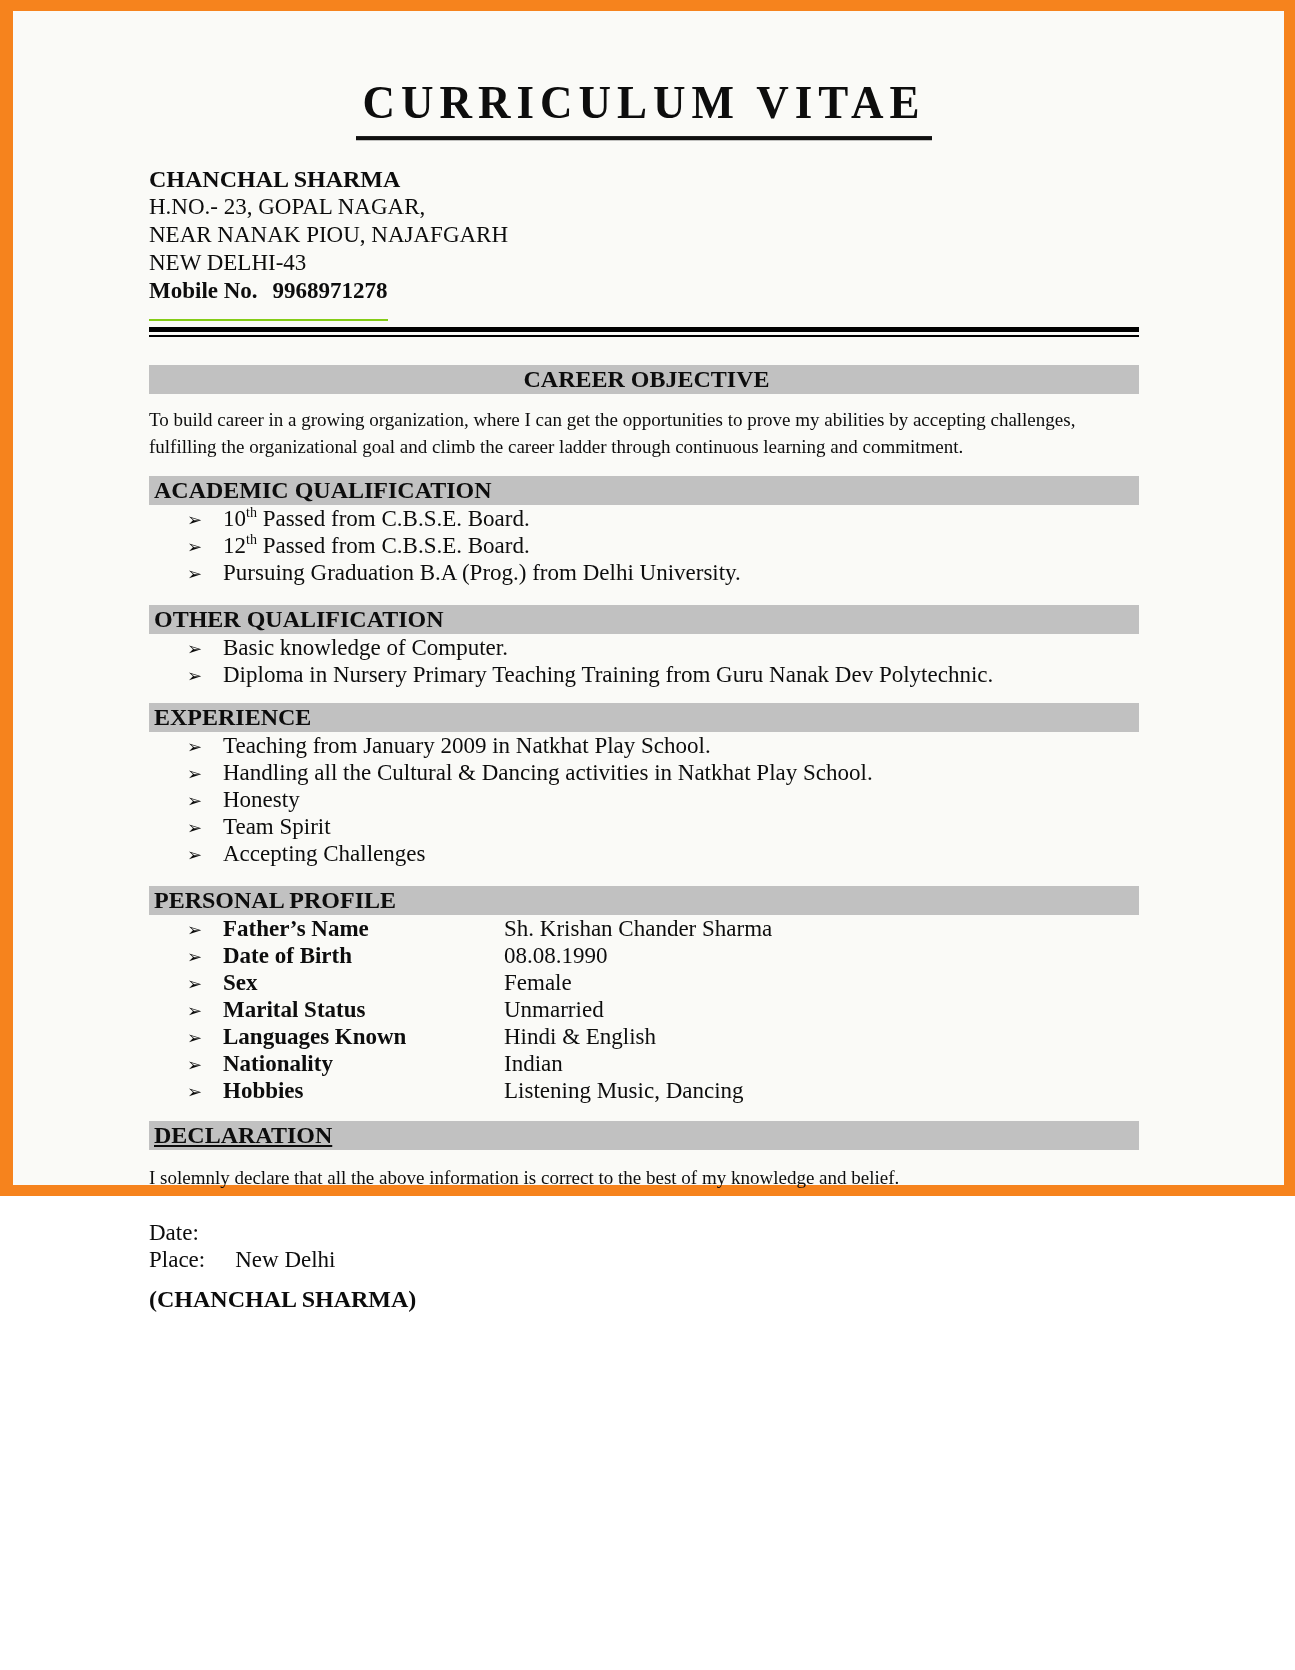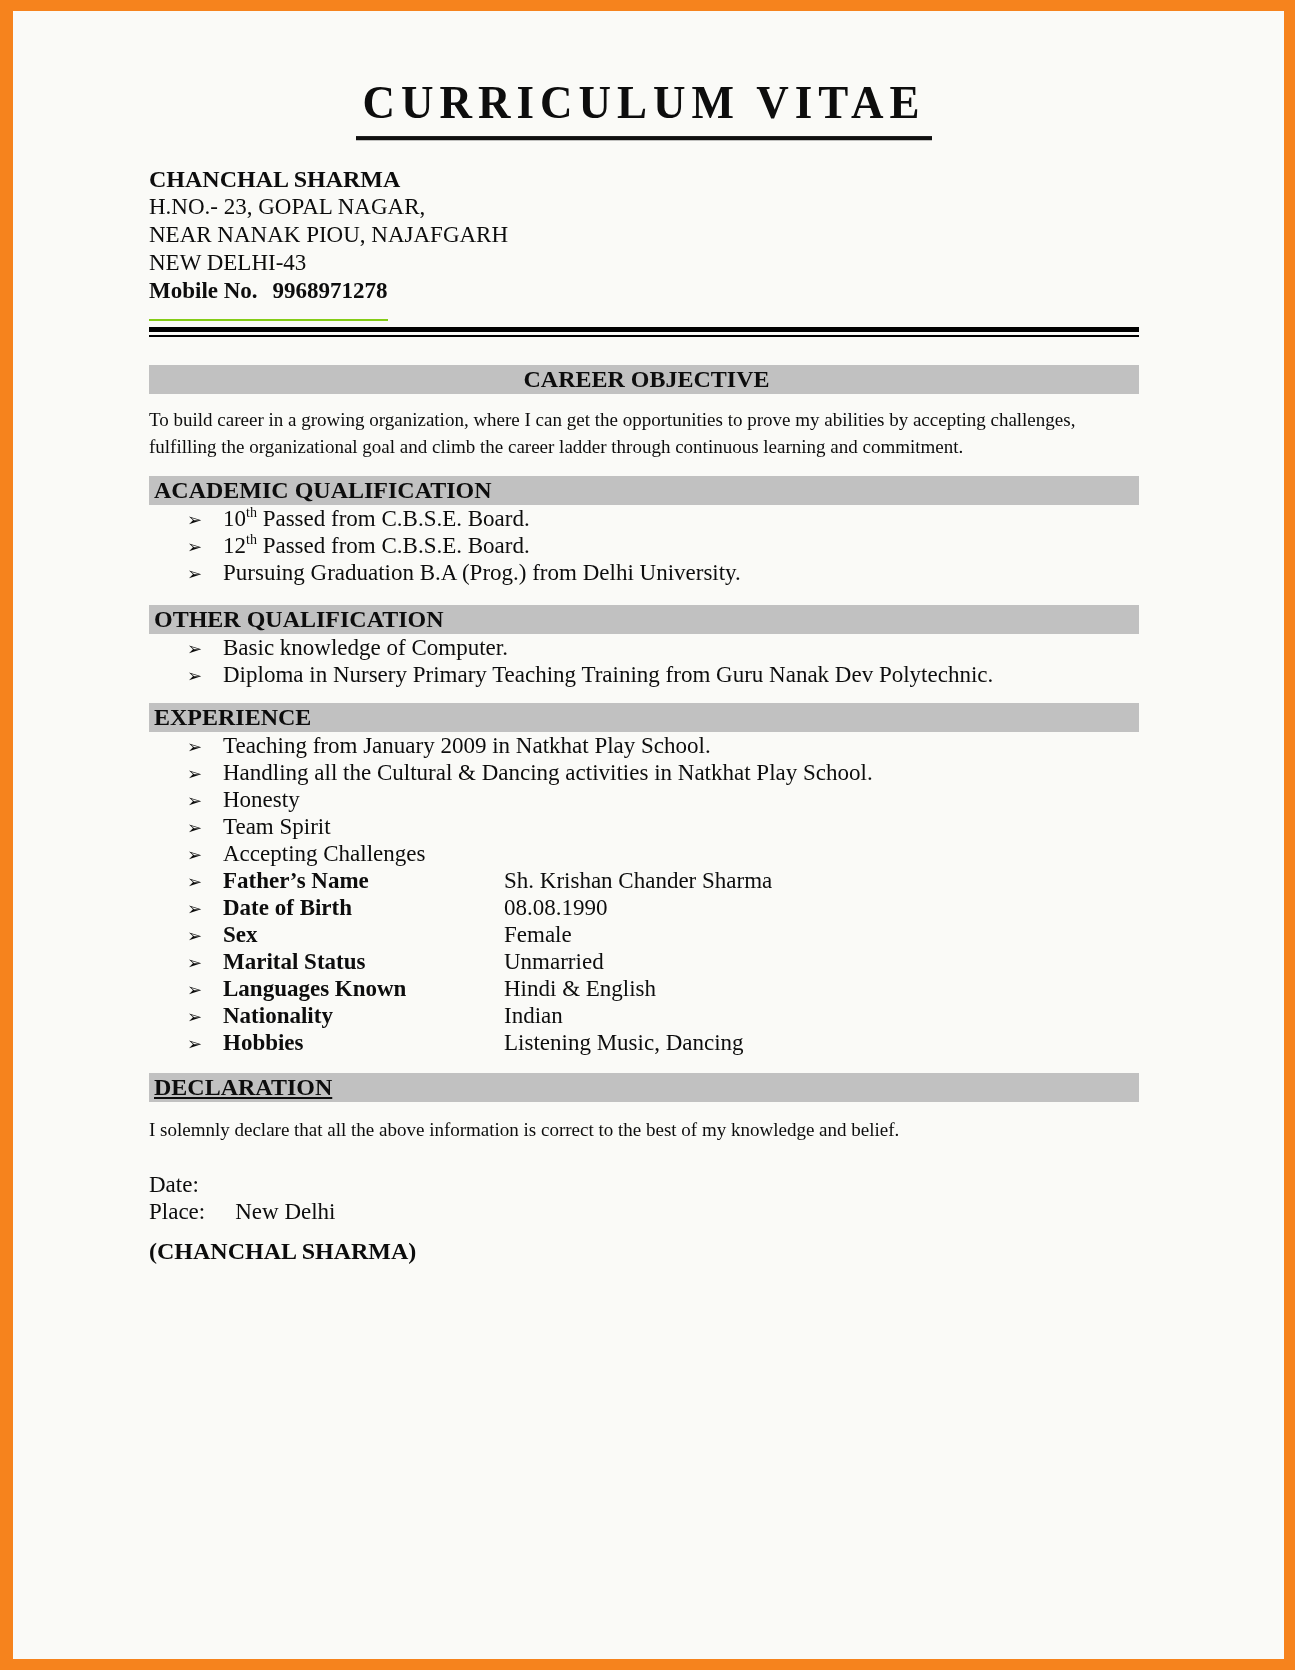--- a/index.html
+++ b/index.html
@@ -3,21 +3,21 @@
 <meta charset="utf-8">
 <style>
   html, body { margin: 0; padding: 0; background: #ffffff; }
   body {
     width: 1295px; height: 1670px; overflow: hidden;
     font-family: "Liberation Serif", serif;
     color: #0d0d0d;
   }
   .page {
     box-sizing: border-box;
-    width: 1295px; height: 1670px;
+    width: 1295px; height: 1196px;
     background: #fafaf7;
     border: 11px solid #f6831d;
     border-left-width: 13px;
     padding: 52px 145px 0 136px;
   }
   
   .title-wrap { text-align: center; margin-top: 14px; }
   .doc-title {
     display: inline-block;
     font-size: 45px; font-weight: bold; letter-spacing: 6px;
@@ -154,20 +154,21 @@
       <span class="arrow">➢</span><span>Honesty</span>
     </li>
     <li>
       <span class="arrow">➢</span><span>Team Spirit</span>
     </li>
     <li>
       <span class="arrow">➢</span><span>Accepting Challenges</span>
     </li>
   </ul>
 
+  <div class="bar bar-profile">PERSONAL PROFILE</div>
   <ul class="blist list-profile">
     <li>
       <span class="arrow">➢</span><span class="plabel">Father’s Name</span><span class="pvalue">Sh. Krishan Chander Sharma</span>
     </li>
     <li>
       <span class="arrow">➢</span><span class="plabel">Date of Birth</span><span class="pvalue">08.08.1990</span>
     </li>
     <li>
       <span class="arrow">➢</span><span class="plabel">Sex</span><span class="pvalue">Female</span>
     </li>

